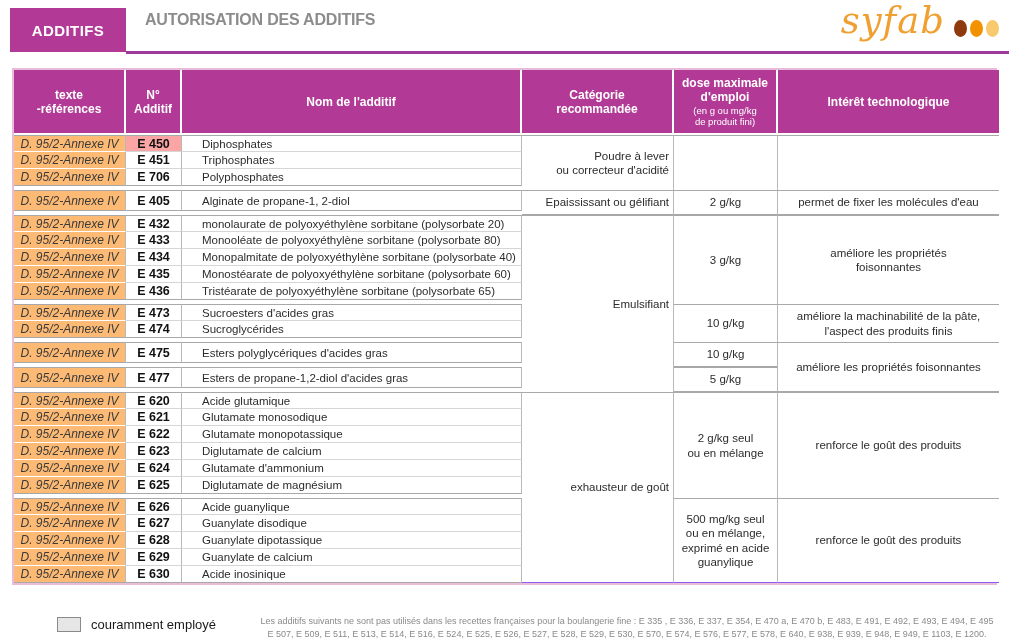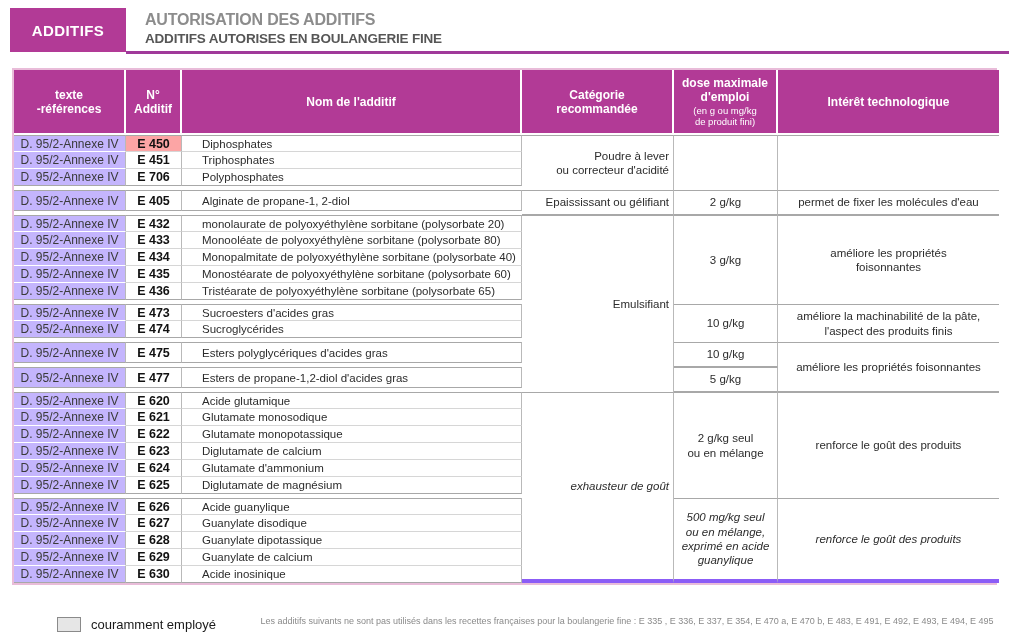--- a/index.html
+++ b/index.html
@@ -32,35 +32,35 @@
   th { background: #b23a96; color: #fff; font-weight: bold; font-size: 12px;
     border-right: 2px solid #fff; border-bottom: 2px solid #fff;
     padding: 6px 3px; text-align: center; vertical-align: middle; height: 54px; }
   th:last-child { border-right: none; }
   .pre { white-space: pre-line; }
   th .sub { display: block; font-weight: normal; font-size: 9.5px; margin-top: 1px; }
 
   td { border-right: 1px solid #b9b9b9; border-bottom: 1px solid #d6d6d6;
     font-size: 12px; color: #2c2c2c; vertical-align: middle; padding: 0 4px;
     height: 17px; background: #fff; overflow: hidden; }
-  td.ref { background: #c4b5fd; border-bottom-color: #ffffff; text-align: center;
-    color: #3a3a3a; white-space: nowrap; }
+  td.ref { background: #fdba74; border-bottom-color: #ffffff; text-align: center;
+    color: #3a3a3a; white-space: nowrap; font-style: italic; }
   td.no { font-weight: bold; font-size: 12.5px; color: #111; text-align: center; white-space: nowrap; }
   td.no.hl { background: #fca5a5; }
   td.name { padding-left: 20px; white-space: nowrap; font-size: 11.5px; }
   td.cat, td.dose, td.int { border-bottom: none; white-space: pre-line;
     font-size: 11.5px; line-height: 1.25; color: #2c2c2c; }
   td.cat { text-align: right; padding-left: 10px; }
   td.dose, td.int { text-align: center; }
   td.int { border-right: none; }
   tr.single td { height: 21px; }
   tr.sp td { height: 4px; border: none; background: #fff; padding: 0; line-height: 0; font-size: 0; }
   tr.gs > td { border-top: 1px solid #a8a8a8; }
   tr.ge > td { border-bottom: 1px solid #a8a8a8; }
-  td.bend { border-bottom: 4px solid #8b5cf6; font-style: italic; }
+  td.bend { border-bottom: 1px solid #8b5cf6; }
 
   
   .page-footer { position: absolute; left: 12px; right: 12px; top: 612px;
     display: flex; align-items: flex-start; }
   .legend { display: flex; align-items: center; width: 200px; margin-top: 5px; margin-left: 45px; }
   .legend-swatch { display: inline-block; width: 24px; height: 15px; background: #e6e6e6;
     border: 1px solid #8a8a8a; }
   .legend-label { margin-left: 10px; font-size: 13px; color: #1a1a1a; }
   .footnote { flex: 1; text-align: center; font-size: 9px; color: #8a8a8a;
     line-height: 1.4; margin-top: 3px; }
@@ -69,21 +69,28 @@
 <body>
 
 <div class="page">
 
   <header class="page-header">
     <div class="tag-box">
       <span>ADDITIFS</span>
     </div>
     <div class="titles">
       <div class="t1">AUTORISATION DES ADDITIFS</div>
-      <div class="t2">ADDITIFS AUTORISES EN BOULANGERIE FINE</div>
+    </div>
+    <div class="logo">
+      <span class="logo-text">syfab</span>
+      <span class="dots">
+          <i class="d1"></i>
+          <i class="d2"></i>
+          <i class="d3"></i>
+        </span>
     </div>
     <div class="header-rule"></div>
   </header>
 
   <div class="table-wrap">
     <table>
       <colgroup>
         <col style="width:112px">
           <col style="width:56px">
           <col style="width:340px">
@@ -289,16 +296,17 @@
     </table>
   </div>
 
   <footer class="page-footer">
     <div class="legend">
       <span class="legend-swatch"></span>
       <span class="legend-label">couramment employé</span>
     </div>
     <div class="footnote">
       <div>Les additifs suivants ne sont pas utilisés dans les recettes françaises pour la boulangerie fine : E 335 , E 336, E 337, E 354, E 470 a, E 470 b, E 483, E 491, E 492, E 493, E 494, E 495</div>
+      <div>E 507, E 509, E 511, E 513, E 514, E 516, E 524, E 525, E 526, E 527, E 528, E 529, E 530, E 570, E 574, E 576, E 577, E 578, E 640, E 938, E 939, E 948, E 949, E 1103, E 1200.</div>
     </div>
   </footer>
 
 </div>
 
 </body></html>

